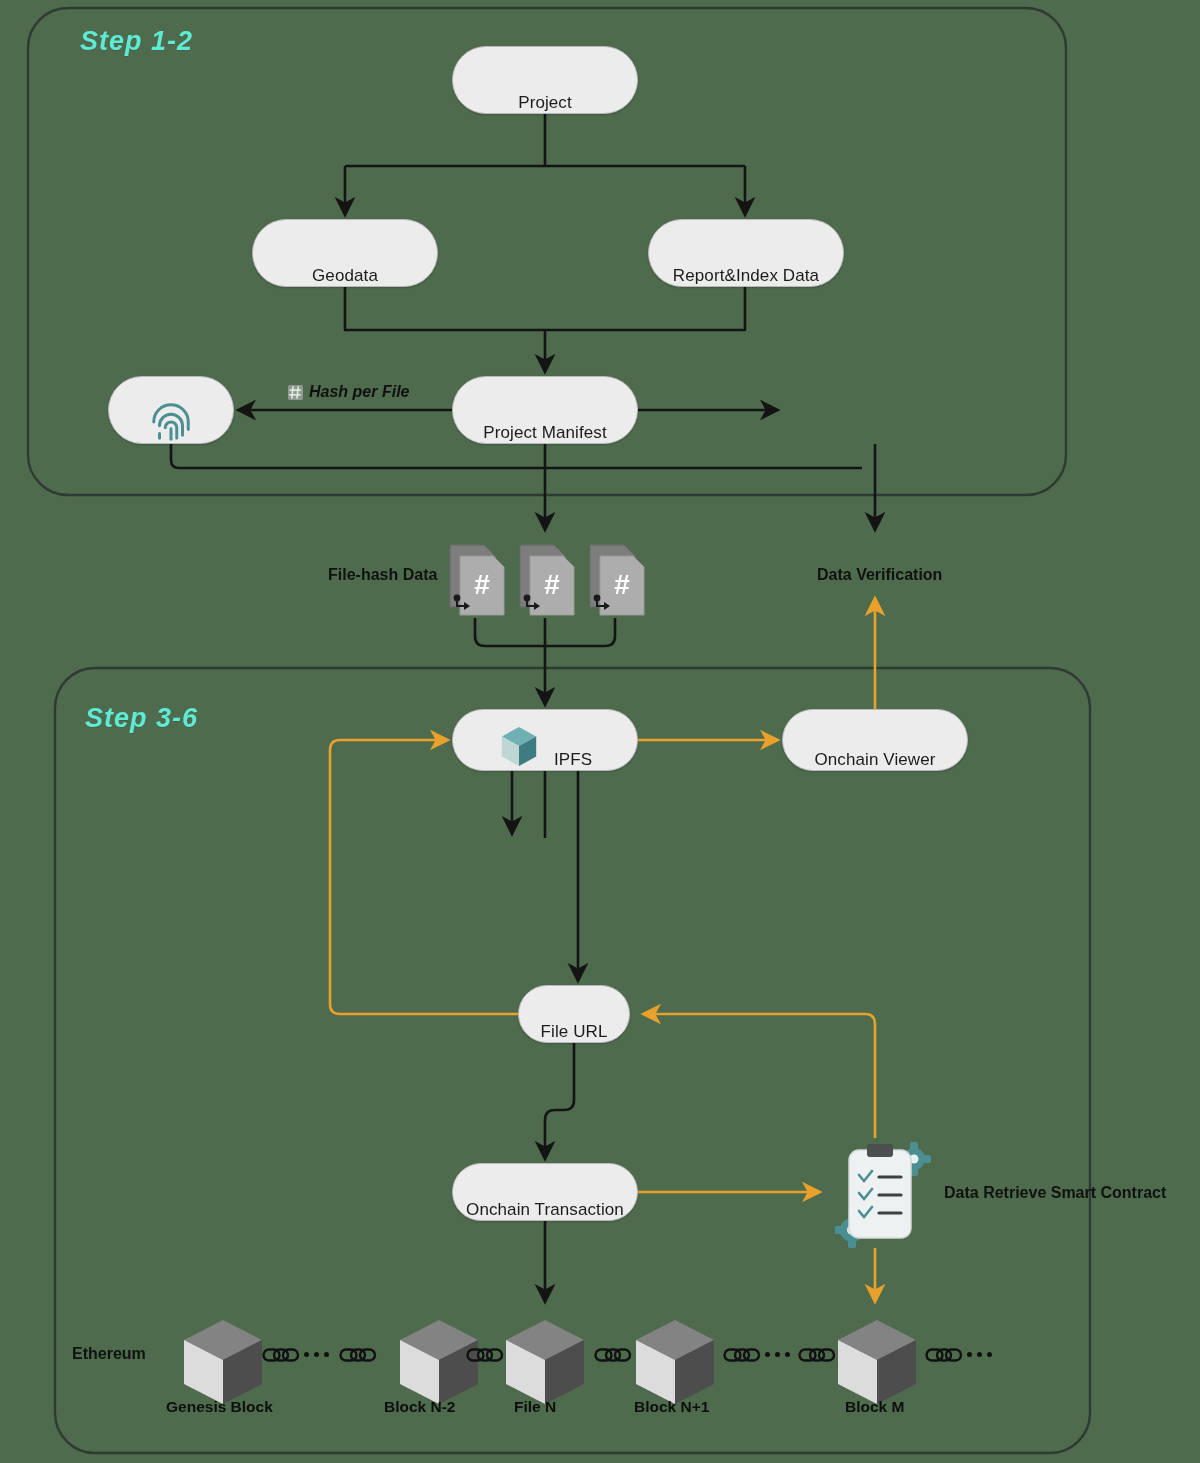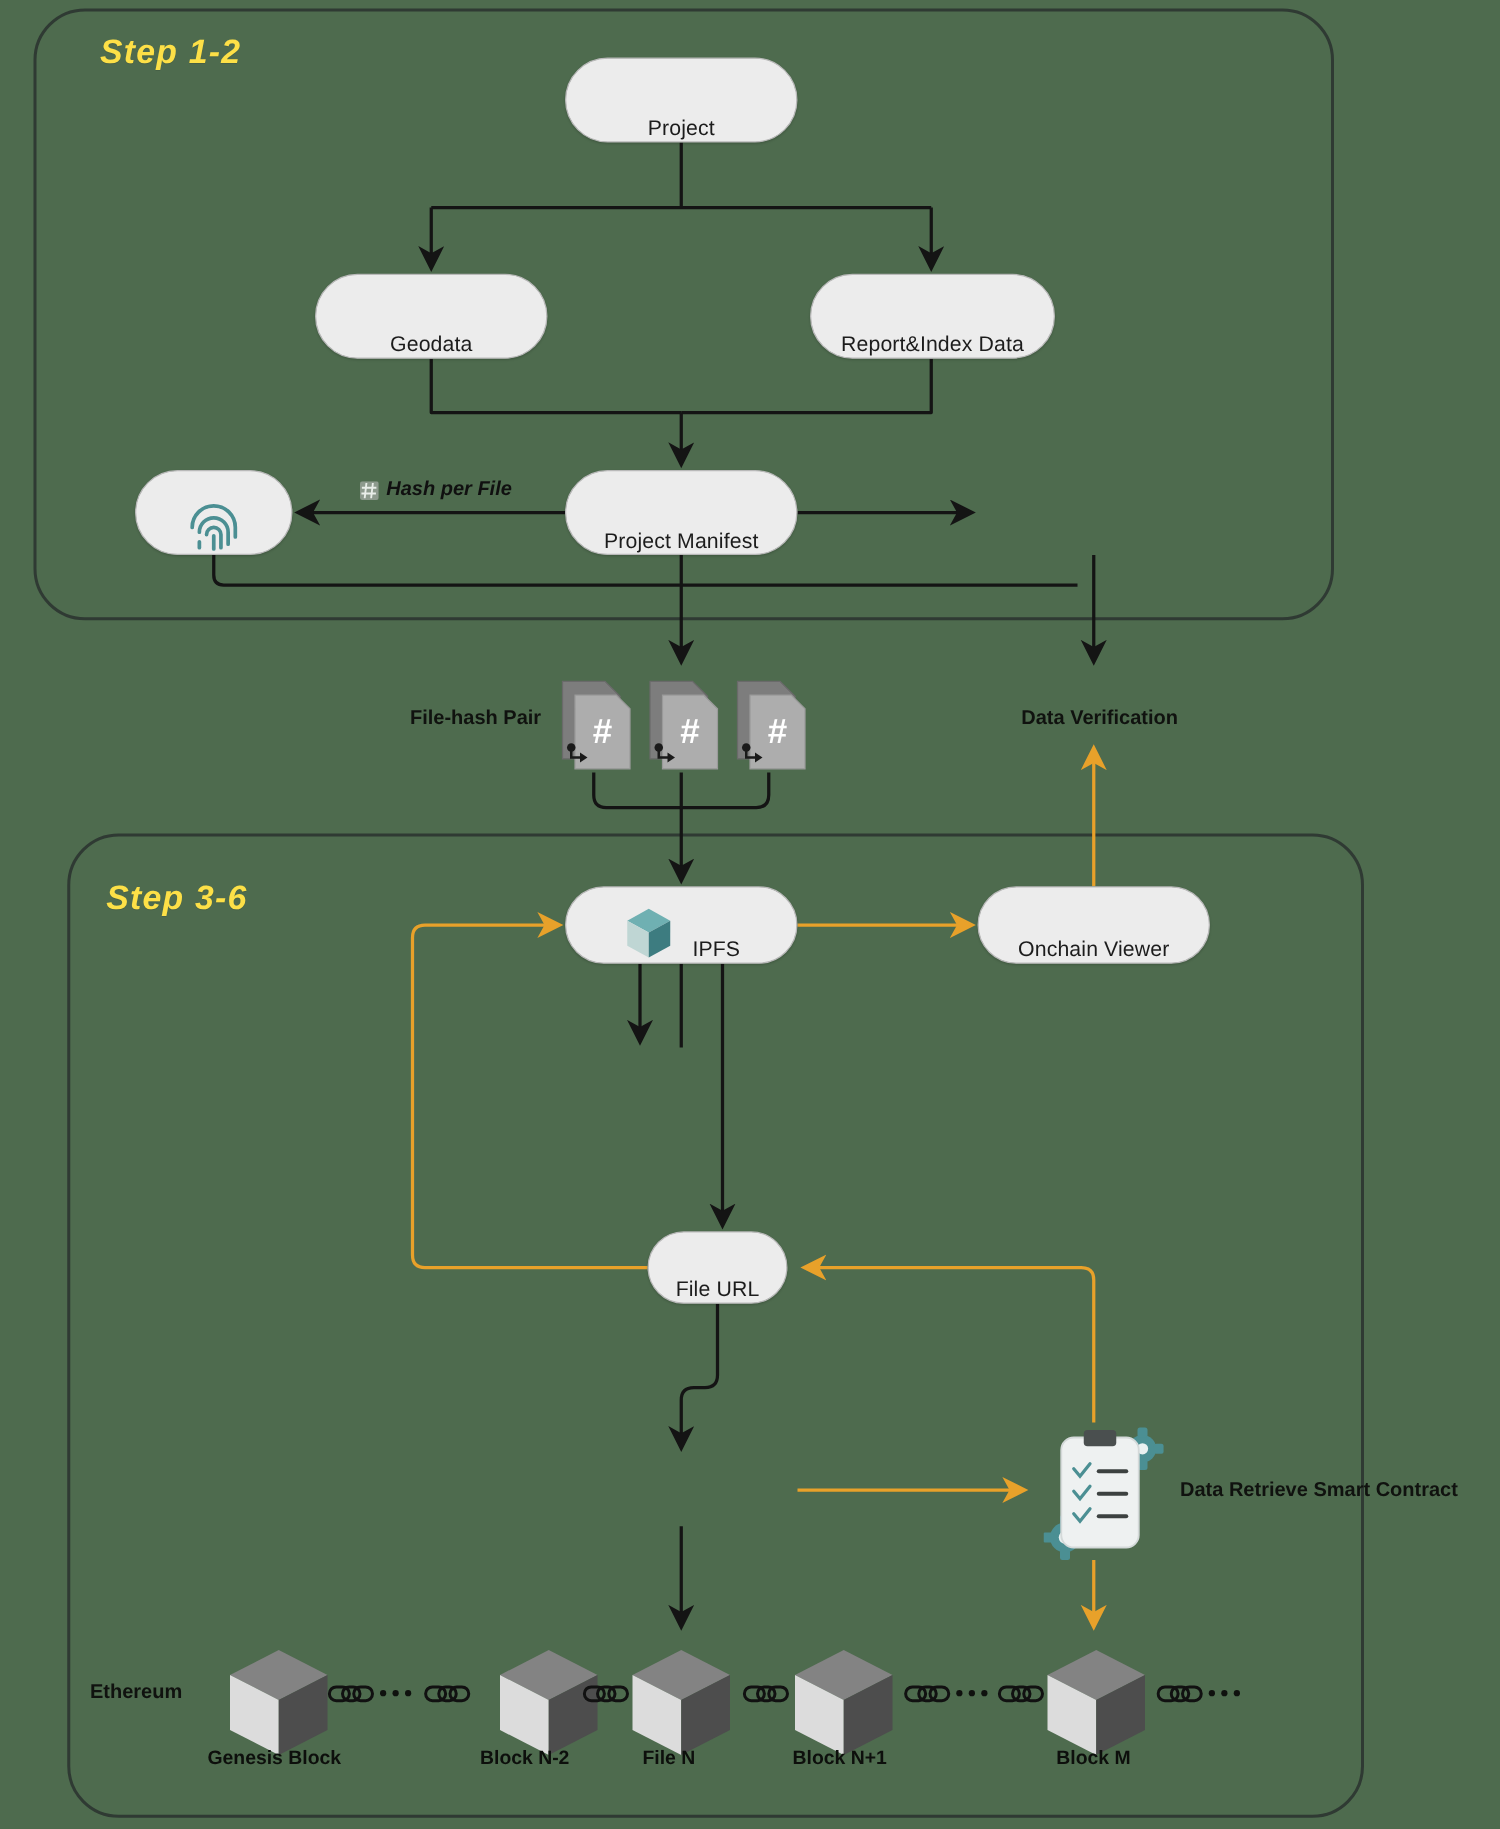--- a/index.html
+++ b/index.html
@@ -37,21 +37,21 @@
     color: #1c1c1c;
     font-size: 17px;
     letter-spacing: .1px;
     box-shadow: 0 1px 2px rgba(0,0,0,.18);
   }
   .node .lbl { white-space: nowrap; }
   .node.with-icon { justify-content: center; gap: 14px; }
 
   .step-label {
     position: absolute;
-    color: #fde047;
+    color: #5eead4;
     font-style: italic;
     font-weight: bold;
     font-size: 27px;
     letter-spacing: 1px;
     text-shadow: 0 1px 0 rgba(0,0,0,.10);
   }
   .plain-label {
     position: absolute;
     color: #10120f;
     font-weight: bold;
@@ -197,35 +197,38 @@
 
   <div class="node" style="left:782px; top:709px; width:186px; height:62px;">
     <span class="lbl">Onchain Viewer</span>
   </div>
 
 
   <div class="node" style="left:518px; top:985px; width:112px; height:58px;">
     <span class="lbl">File URL</span>
   </div>
 
+  <div class="node" style="left:452px; top:1163px; width:186px; height:58px;">
+    <span class="lbl">Onchain Transaction</span>
+  </div>
 
   <div class="edge-label" style="left:288px; top:383px;">
     <svg width="15" height="15" viewBox="0 0 16 16">
       <rect x="0" y="0" width="16" height="16" rx="2" fill="#8d9a8d"></rect>
       <g stroke="#e9eee9" stroke-width="1.6">
         <path d="M5.5,1.5 L4,14.5"></path>
           <path d="M11,1.5 L9.5,14.5"></path>
         <path d="M1.6,5.5 L14,5.5"></path>
           <path d="M1.2,10.5 L13.6,10.5"></path>
       </g>
     </svg>
     <span>Hash per File</span>
   </div>
 
-  <div class="plain-label" style="left:328px; top:566px;">File-hash Pair</div>
+  <div class="plain-label" style="left:328px; top:566px;">File-hash Data</div>
 
   <div class="plain-label" style="left:817px; top:566px;">Data Verification</div>
 
   <div class="filecard" style="left:447px; top:540px;">
     <svg width="58" height="78" viewBox="0 0 58 78">
       <path d="M3,5 h34 l12,12 v50 h-46 z" fill="#7d7d7d" stroke="#6a6a6a"></path>
       <path d="M13,16 h33 l11,11 v48 h-44 z" fill="#adadad" stroke="#9a9a9a"></path>
       <circle cx="10" cy="58" r="3.4" fill="#1a1a1a"></circle>
       <path d="M10,58 L10,66 L19,66" stroke="#1a1a1a" stroke-width="2" fill="none"></path>
       <path d="M17,62 L23,66 L17,70 Z" fill="#1a1a1a"></path>

